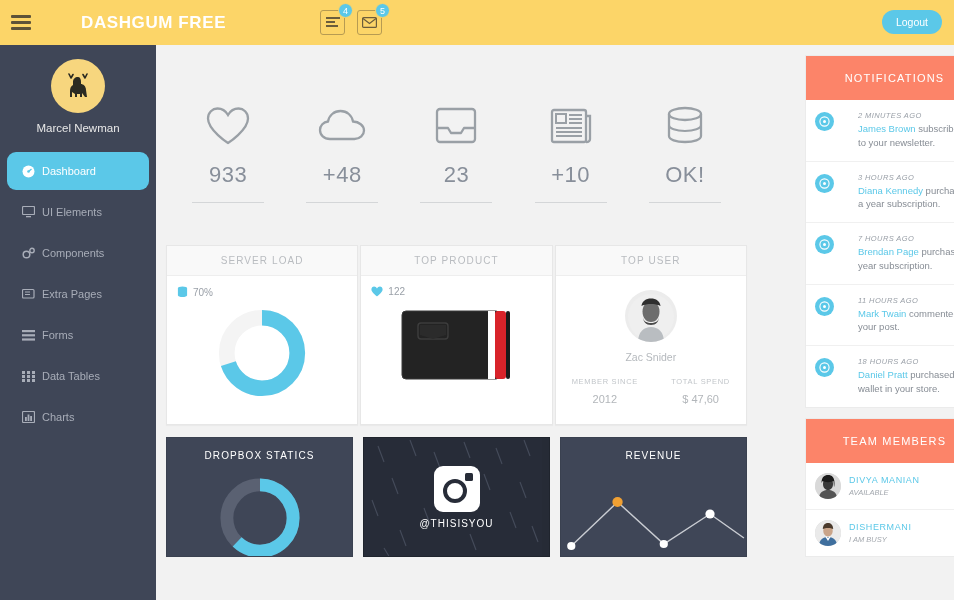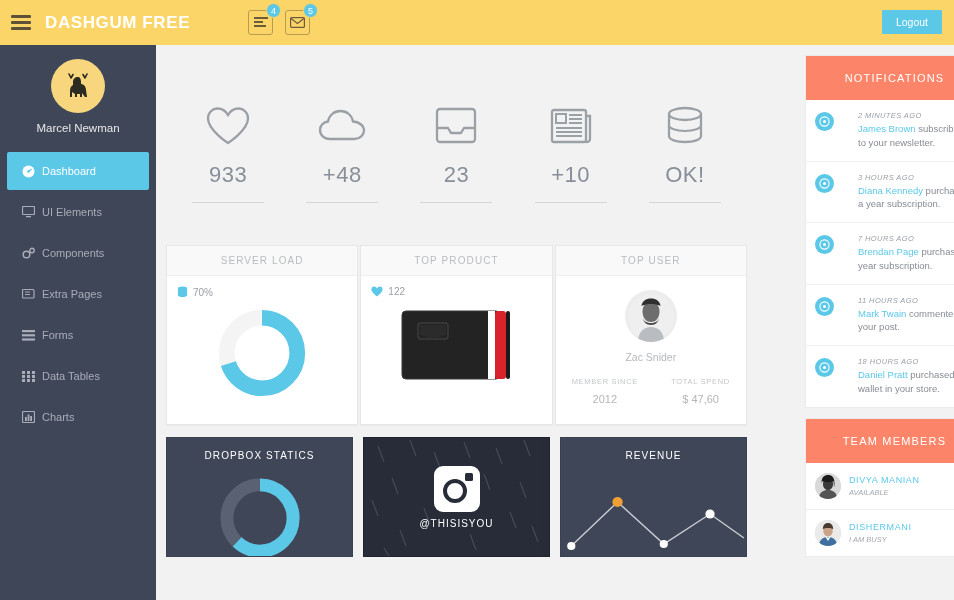--- a/index.html
+++ b/index.html
@@ -11,20 +11,21 @@
   }
 
   
   #app { position: relative; width: 954px; height: 600px; }
 
   .topbar {
     position: absolute; top: 0; left: 0; width: 954px; height: 45px;
     background: #fcd568;
     display: flex; align-items: center;
     z-index: 30;
+    gap: 36px;
   }
   .hamburger {
     width: 20px; height: 15px; margin-left: 11px;
     display: flex; flex-direction: column; justify-content: space-between;
     cursor: pointer;
   }
   .hamburger span { display: block; height: 3px; width: 100%; background: #5d5238; border-radius: 1px; }
   .brand {
     margin-left: 14px;
     font-size: 17px; font-weight: bold; letter-spacing: 0.6px;
@@ -43,21 +44,21 @@
     position: absolute; top: -7px; right: -8px;
     min-width: 15px; height: 15px; padding: 0 3px;
     background: #5bc8e8; color: #fff;
     border-radius: 8px;
     font-size: 9px; line-height: 15px; text-align: center;
     border: 1px solid #fcd568;
   }
   .logout-btn {
     position: absolute; right: 12px; top: 10px;
     background: #5bc8e8; color: #fff;
-    border: none; border-radius: 1px;
+    border: none; border-radius: 12px;
     font-size: 10.5px; padding: 6px 14px;
     cursor: pointer;
     font-family: "Liberation Sans", sans-serif;
   }
 
   
   .sidebar {
     position: absolute; top: 45px; left: 0; width: 156px; height: 555px;
     background: #3f4657;
     overflow: hidden;
@@ -73,21 +74,21 @@
     margin-top: 9px;
     font-size: 11.5px; color: #e8e8e8;
   }
   .nav { margin-top: 18px; }
   .nav-item {
     display: flex; align-items: center;
     height: 38px; padding-left: 15px;
     color: #a8adb8; font-size: 11px;
     cursor: pointer;
     margin: 0 7px 3px 7px;
-    border-radius: 2px;
+    border-radius: 9px;
   }
   .nav-item.active { background: #5bc8e8; color: #ffffff; }
   .nav-ico { width: 20px; display: flex; align-items: center; }
   .nav-ico svg { display: block; }
 
   
   .main {
     position: absolute; top: 45px; left: 156px;
     width: 601px; height: 555px;
     background: #f2f2f2;

